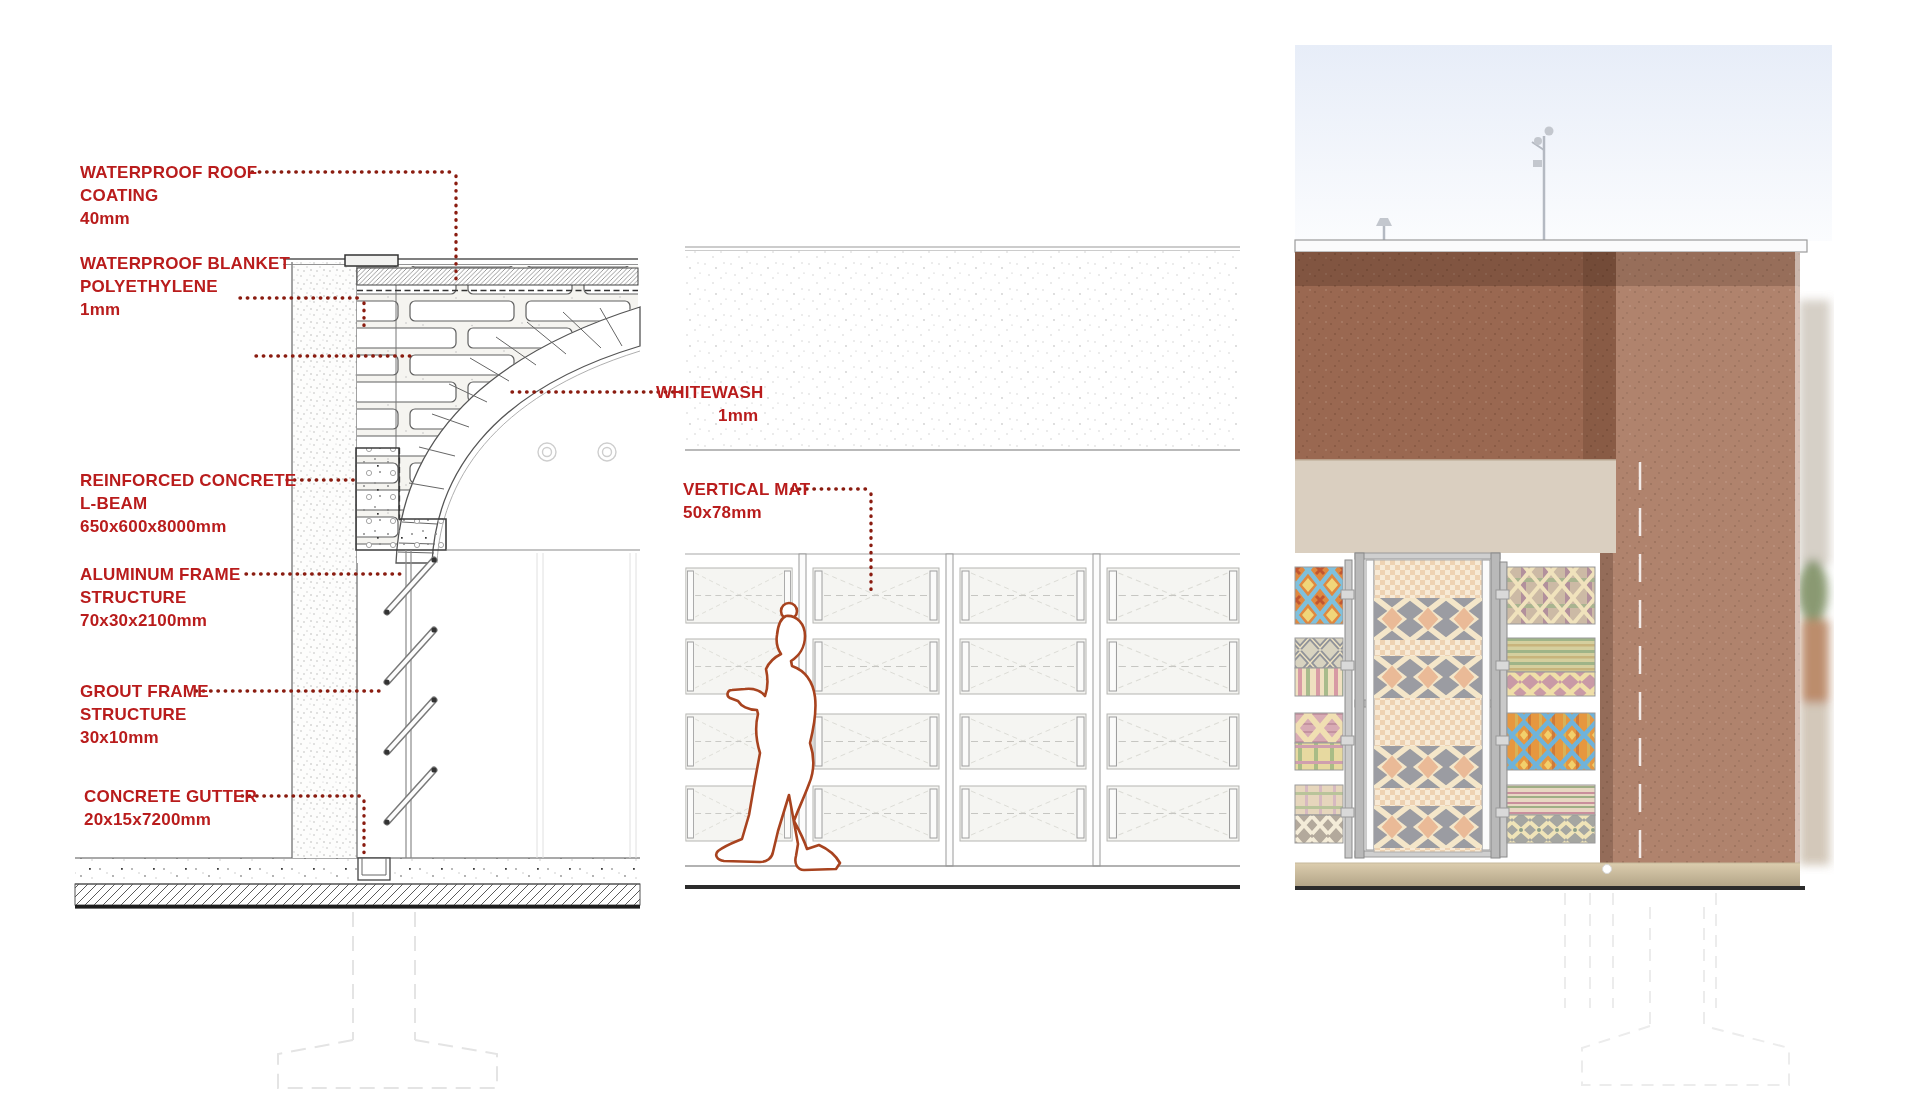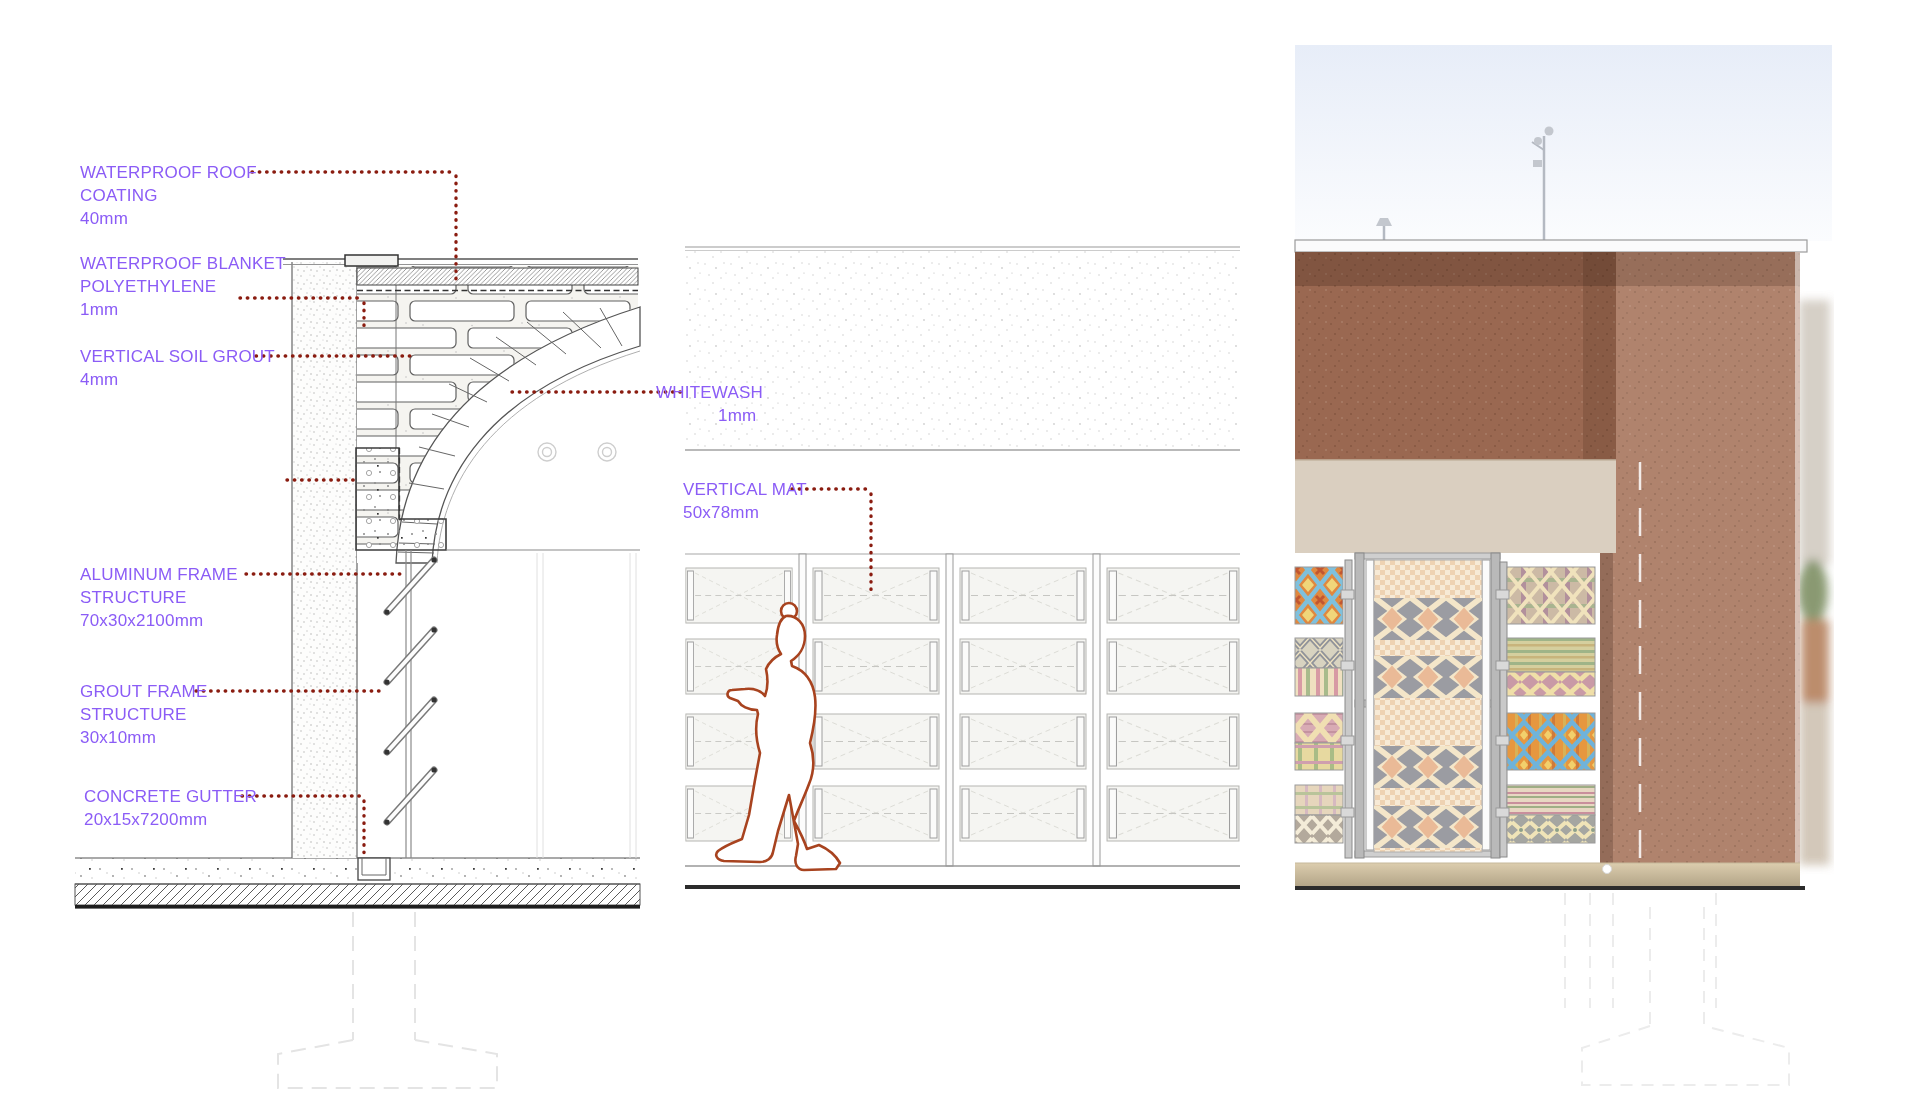--- a/index.html
+++ b/index.html
@@ -1,18 +1,18 @@
 <!DOCTYPE html>
 <html><head>
 <meta charset="utf-8">
 <style>
   html,body{margin:0;padding:0;background:#fff;}
   .canvas{position:relative;width:1920px;height:1108px;background:#fff;overflow:hidden;
           font-family:"Liberation Sans",sans-serif;}
-  .callout{position:absolute;color:#8b5cf6;font-size:17px;line-height:23px;letter-spacing:.2px;}
+  .callout{position:absolute;color:#b91c1c;font-size:17px;line-height:23px;letter-spacing:.2px;font-weight:bold;}
   .callout span{display:block;white-space:nowrap;}
   .indent2 span:nth-child(2){padding-left:62px;}
   svg{position:absolute;left:0;top:0;}
   .leader{stroke:#8a1c10;stroke-width:3.4;stroke-dasharray:0.5 6.8;stroke-linecap:round;fill:none;}
 </style>
 </head>
 <body>
 
 <div class="canvas">
 
@@ -478,23 +478,24 @@
 <div class="callout" style="left:80px;top:161px">
   <span>WATERPROOF ROOF</span>
   <span>COATING</span>
   <span>40mm</span>
 </div>
 <div class="callout" style="left:80px;top:252px">
   <span>WATERPROOF BLANKET</span>
   <span>POLYETHYLENE</span>
   <span>1mm</span>
 </div>
-<div class="callout" style="left:80px;top:345px">
-  <span>VERTICAL SOIL GROUT</span>
-  <span>4mm</span>
+<div class="callout" style="left:80px;top:469px">
+  <span>REINFORCED CONCRETE</span>
+  <span>L-BEAM</span>
+  <span>650x600x8000mm</span>
 </div>
 <div class="callout" style="left:80px;top:563px">
   <span>ALUMINUM FRAME</span>
   <span>STRUCTURE</span>
   <span>70x30x2100mm</span>
 </div>
 <div class="callout" style="left:80px;top:680px">
   <span>GROUT FRAME</span>
   <span>STRUCTURE</span>
   <span>30x10mm</span>

